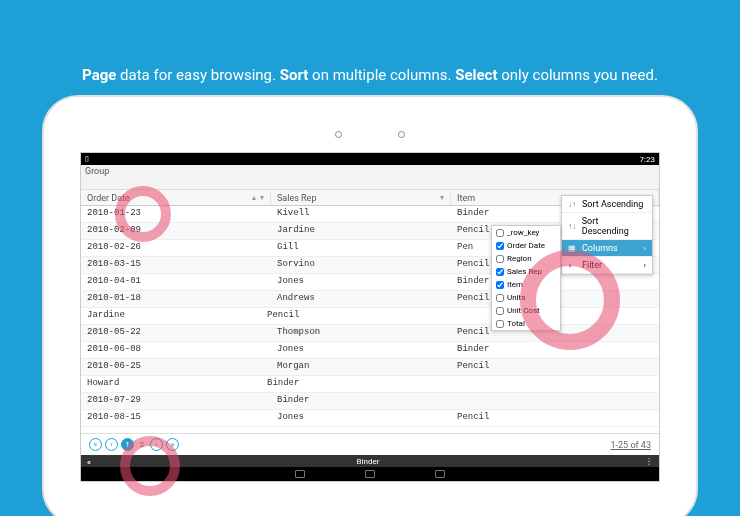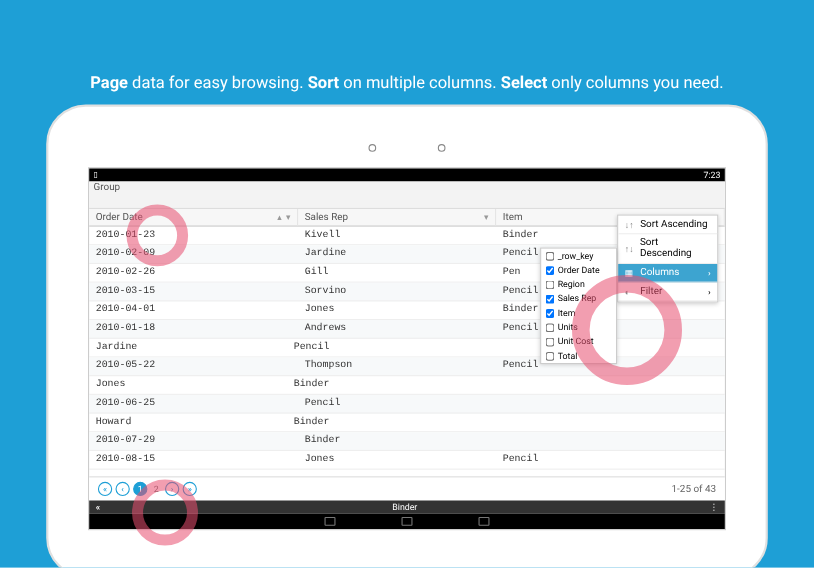--- a/index.html
+++ b/index.html
@@ -22,21 +22,21 @@
 .col-item { flex:1; }
 .data-rows { }
 .data-row { display:flex; height:17px; font-size:9px; color:#333; border-bottom:1px solid #eee; }
 .data-row:nth-child(even){ background:#f7f9fa; }
 .data-row>div { padding:2px 6px; border-right:1px solid transparent; overflow:hidden; white-space:nowrap;font-family:Liberation Mono, monospace; }
 .pager { position:absolute; bottom:26px; left:0; right:0; height:22px; background:#fff; border-top:1px solid #ddd; display:flex; align-items:center; padding:0 8px; font-size:9px; color:#666; }
 .pager-btns { display:flex; align-items:center; gap:3px; }
 .pg { width:13px; height:13px; border-radius:50%; border:1px solid #1e9fd6; display:flex; align-items:center; justify-content:center; font-size:8px; color:#1e9fd6; cursor:pointer; }
 .pg.active { background:#1e9fd6; color:#fff; }
 .pg.plain { border:none; color:#666; width:10px; }
-.pager-info { margin-left:auto; }
+.pager-info { margin-left:auto;text-decoration:underline; }
 .bottom-bar { position:absolute; bottom:14px; left:0; right:0; height:12px; background:#333; color:#fff; font-size:8px; display:flex; align-items:center; justify-content:space-between; padding:0 6px; }
 .bottom-bar .chev { font-weight:bold; }
 .nav-bar { position:absolute; bottom:0; left:0; right:0; height:14px; background:#000; display:flex; justify-content:center; gap:60px; align-items:center; }
 .nav-bar span { width:10px; height:8px; border:1px solid #777; border-radius:1px; }
 .context-menu { position:absolute; top:42px; right:6px; width:92px; background:#fff; border:1px solid #ccc; box-shadow:0 1px 4px rgba(0,0,0,.2); font-size:9px; }
 .context-menu .mi { padding:3px 6px; border-bottom:1px solid #eee; display:flex; align-items:center; gap:4px; cursor:pointer; }
 .context-menu .mi.sel { background:#3da4d0; color:#fff; }
 .context-menu .mi .mi-icon { font-size:8px; width:10px; color:#888; }
 .context-menu .mi.sel .mi-icon { color:#fff; }
 .context-menu .mi .arrow { margin-left:auto; font-size:8px; }
@@ -118,25 +118,27 @@
         <div class="data-row">
           <div class="col-rep">Jardine</div>
           <div class="col-item">Pencil</div>
         </div>
         <div class="data-row">
           <div class="col-date">2010-05-22</div>
           <div class="col-rep">Thompson</div>
           <div class="col-item">Pencil</div>
         </div>
         <div class="data-row">
+          <div class="col-date">2010-06-08</div>
           <div class="col-rep">Jones</div>
           <div class="col-item">Binder</div>
         </div>
         <div class="data-row">
           <div class="col-date">2010-06-25</div>
+          <div class="col-rep">Morgan</div>
           <div class="col-item">Pencil</div>
         </div>
         <div class="data-row">
           <div class="col-rep">Howard</div>
           <div class="col-item">Binder</div>
         </div>
         <div class="data-row">
           <div class="col-date">2010-07-29</div>
           <div class="col-item">Binder</div>
         </div>

